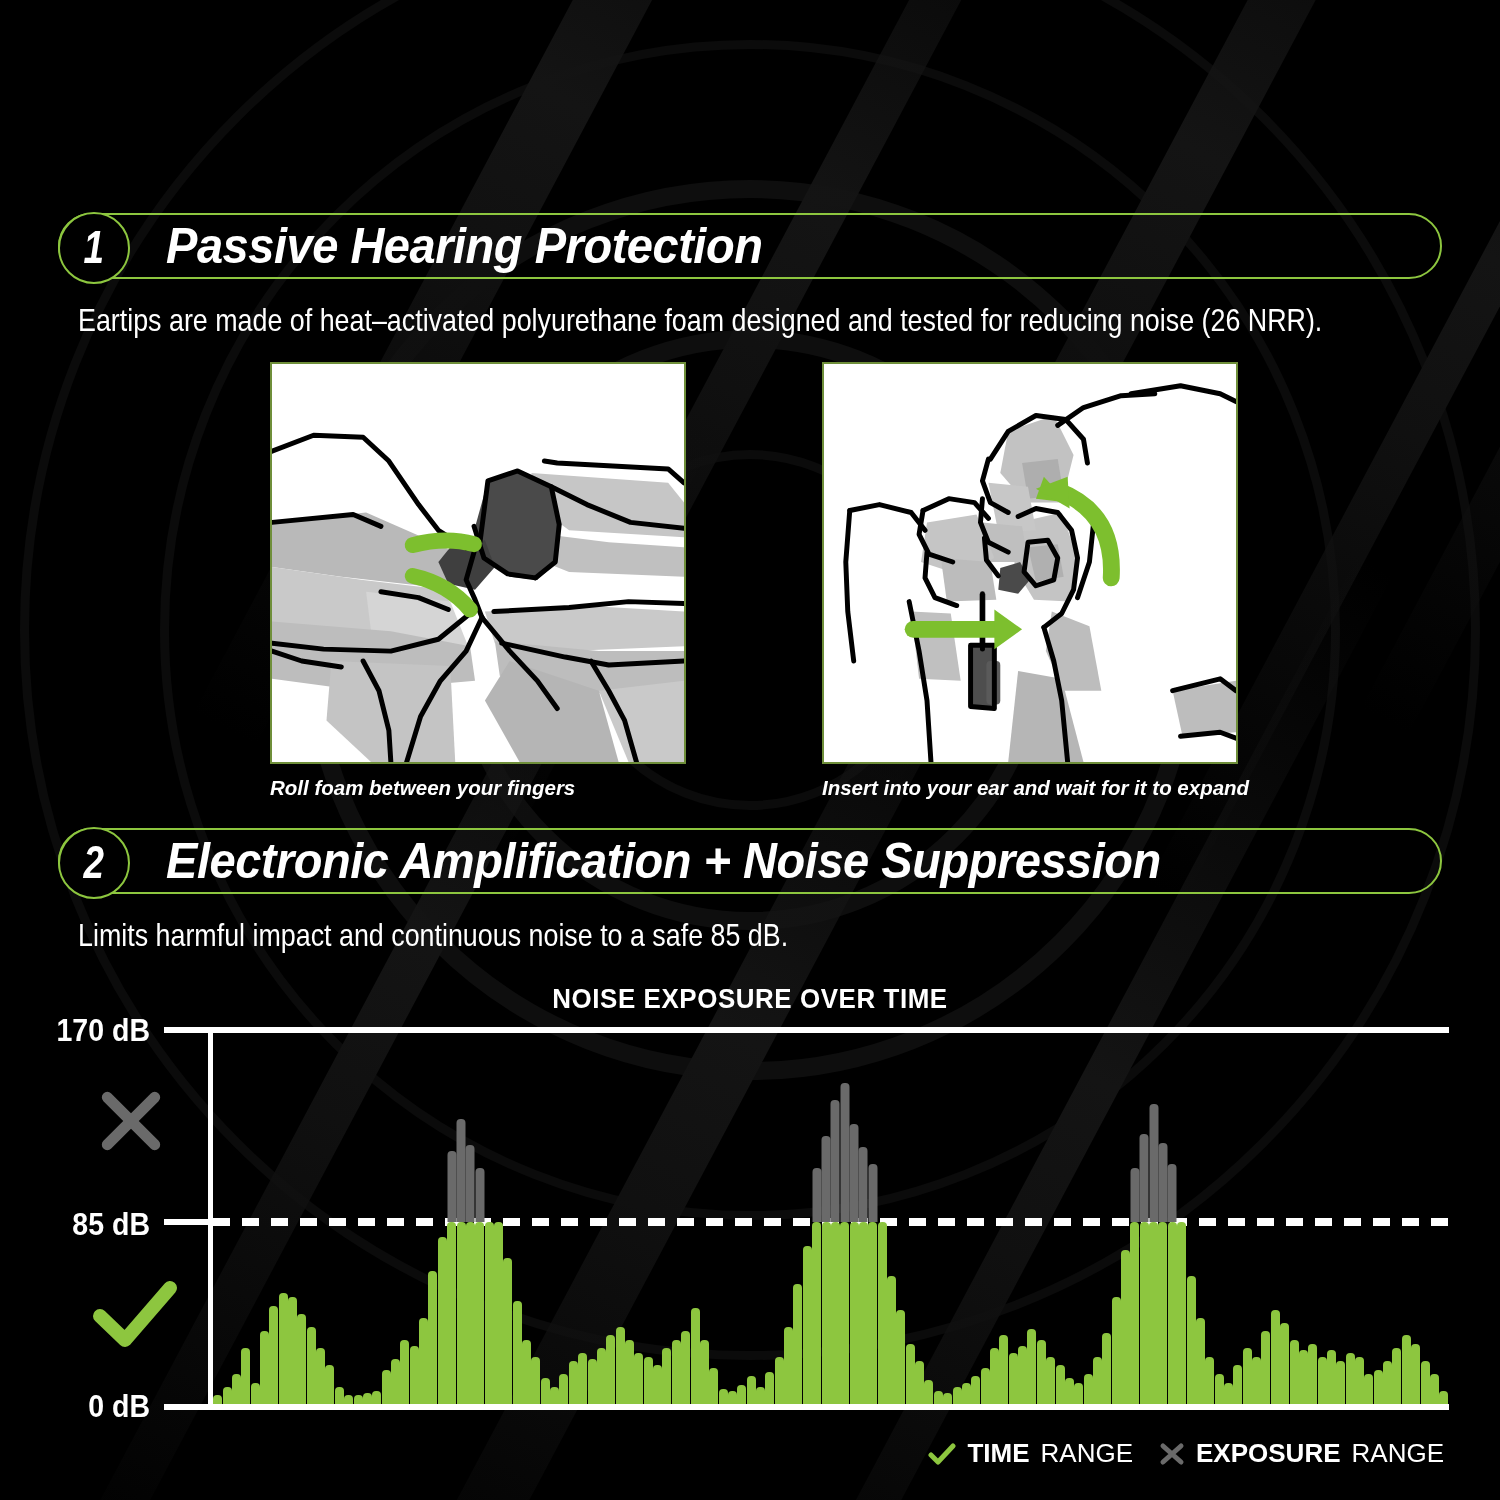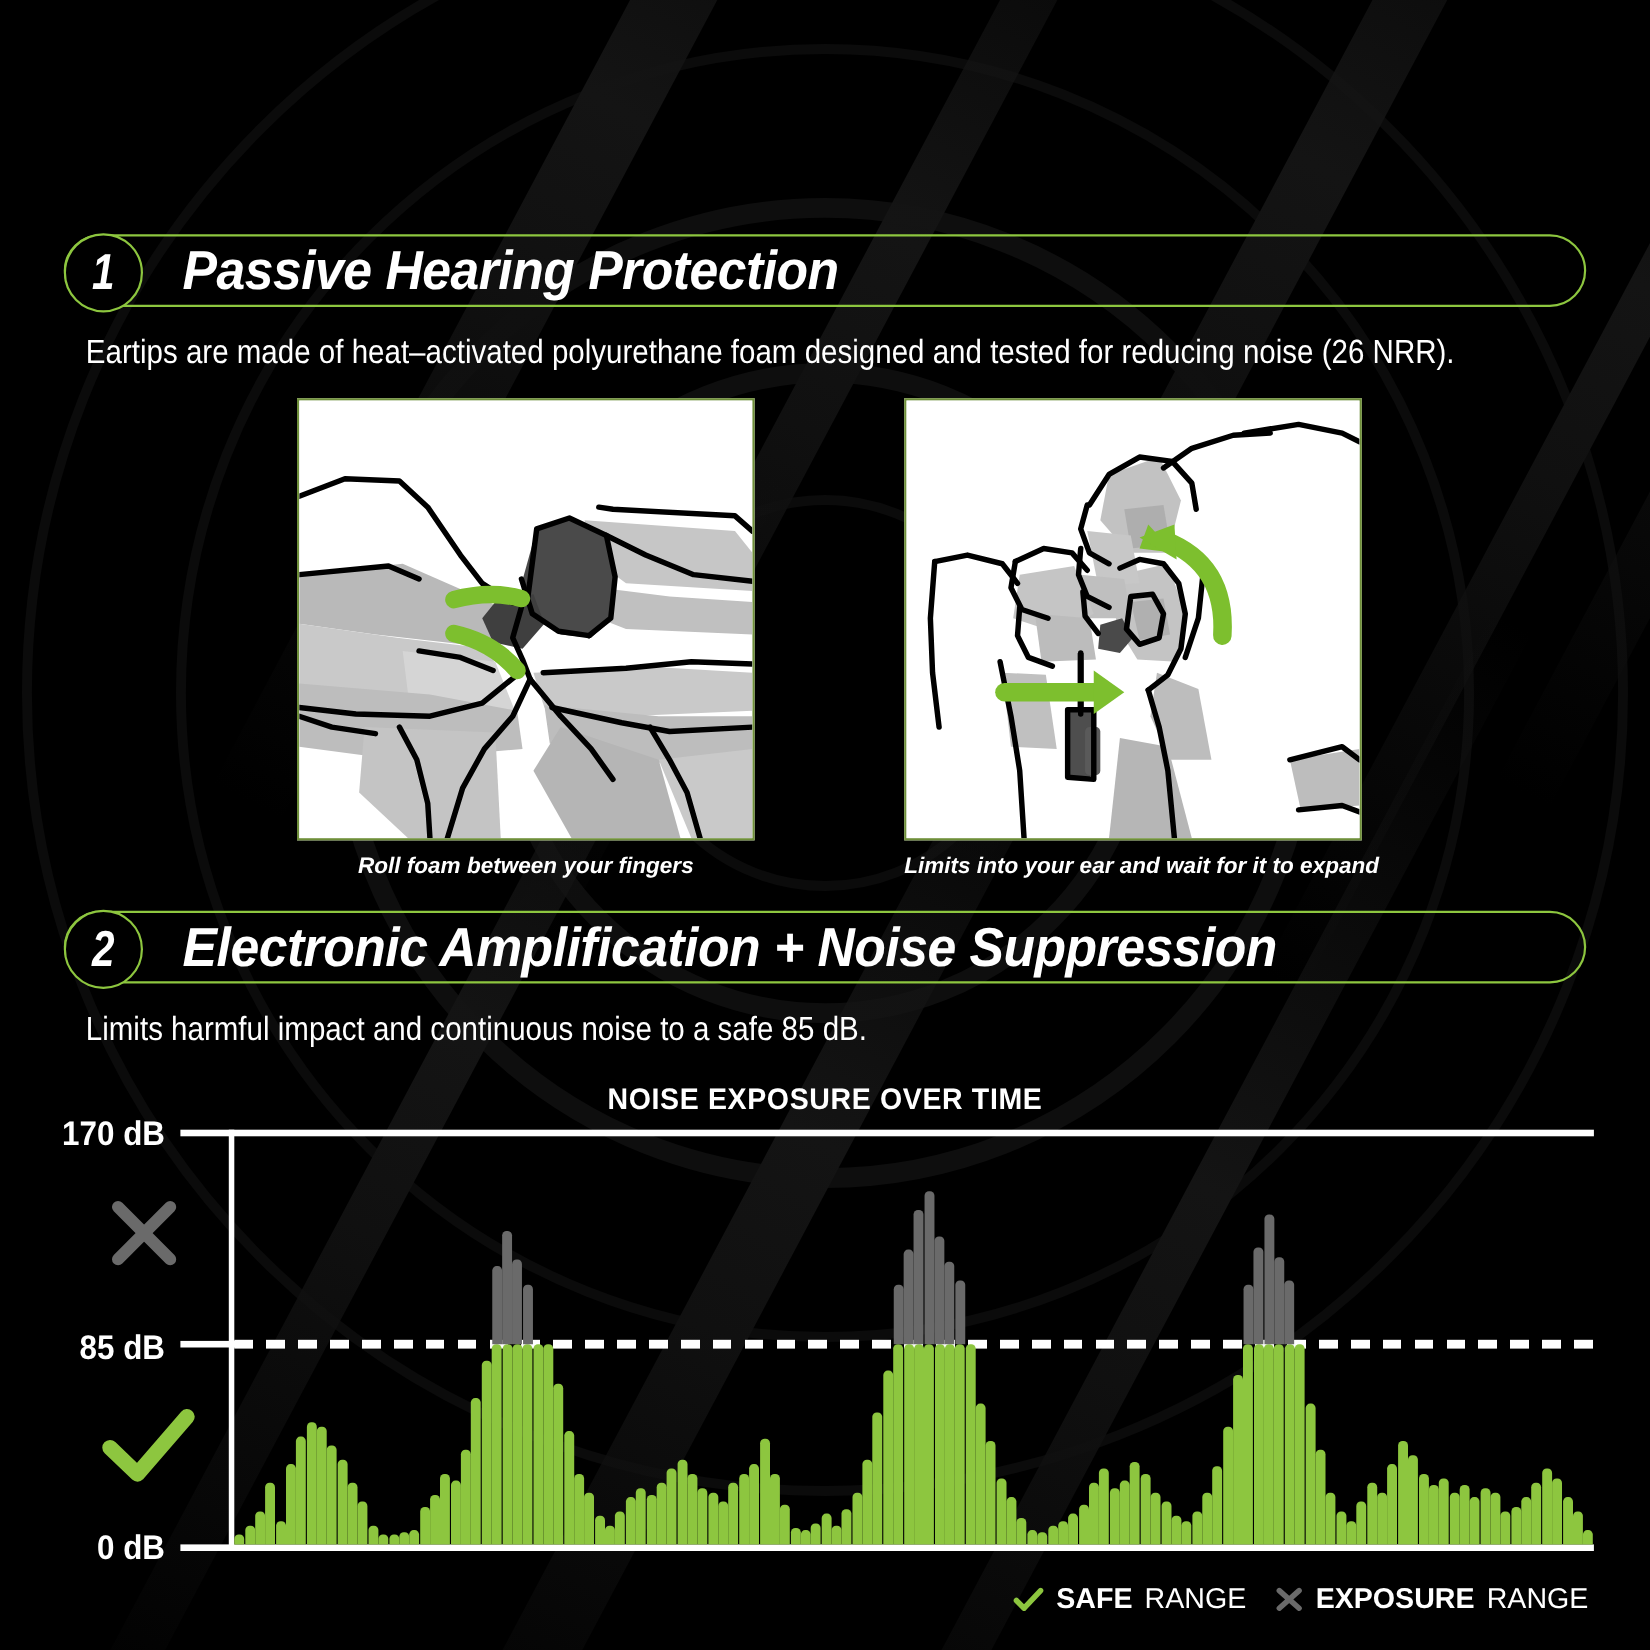--- a/index.html
+++ b/index.html
@@ -118,21 +118,20 @@
     overflow: hidden;
   }
   .panel svg { display: block; width: 100%; height: 100%; }
   .panel-caption {
     position: absolute;
     color: #fff;
     font-size: 20.5px;
     font-weight: 700;
     font-style: italic;
     white-space: nowrap;
-    text-align: center;
   }
 
   
   .chart-title {
     position: absolute;
     top: 984px; left: 0; width: 1500px;
     text-align: center;
     color: #fff;
     font-size: 27px;
     font-weight: 700;
@@ -357,21 +356,21 @@
       </g>
 
       <path d="M290 216 Q294 150 236 128" fill="none" stroke="#7dbf2e" stroke-width="17" stroke-linecap="round"></path>
       <path d="M222 114 L214 136 L246 140 Z" fill="#7dbf2e"></path>
       <path d="M214 126 L246 114 L248 146 Z" fill="#7dbf2e"></path>
 
       <path d="M90 268 L178 268" fill="none" stroke="#7dbf2e" stroke-width="17" stroke-linecap="round"></path>
       <path d="M172 248 L200 268 L172 288 Z" fill="#7dbf2e"></path>
     </svg>
   </div>
-  <div class="panel-caption" style="left:822px;top:776px;width:416px;">Limits into your ear and wait for it to expand</div>
+  <div class="panel-caption" style="left:822px;top:776px;width:416px;">Insert into your ear and wait for it to expand</div>
 
   <div class="step-pill" style="top:828px;">
     <div class="step-num-circle">
       <span class="step-num">2</span>
     </div>
     <div class="step-title">Electronic Amplification + Noise Suppression</div>
   </div>
   <div class="step-body" style="top:918px;">Limits harmful impact and continuous noise to a safe 85 dB.</div>
 
   <div class="chart-title">NOISE EXPOSURE OVER TIME</div>
@@ -812,21 +811,21 @@
       </div>
     </div>
 
   <div class="legend" style="top:1438px;">
     <div class="legend-item">
       <span class="legend-check">
         <svg viewBox="0 0 28 22" width="28" height="22">
           <path d="M3 12 L10 19 L25 3" fill="none" stroke="#8dc63f" stroke-width="5" stroke-linecap="round" stroke-linejoin="round"></path>
         </svg>
       </span>
-      <span class="legend-strong">SAFE</span>
+      <span class="legend-strong">TIME</span>
       <span class="legend-reg">RANGE</span>
     </div>
     <div class="legend-item">
       <span class="legend-x">
         <svg viewBox="0 0 26 24" width="26" height="24">
           <path d="M4 4 L22 20 M22 4 L4 20" fill="none" stroke="#6a6a6a" stroke-width="5" stroke-linecap="round"></path>
         </svg>
       </span>
       <span class="legend-strong">EXPOSURE</span>
       <span class="legend-reg">RANGE</span>

